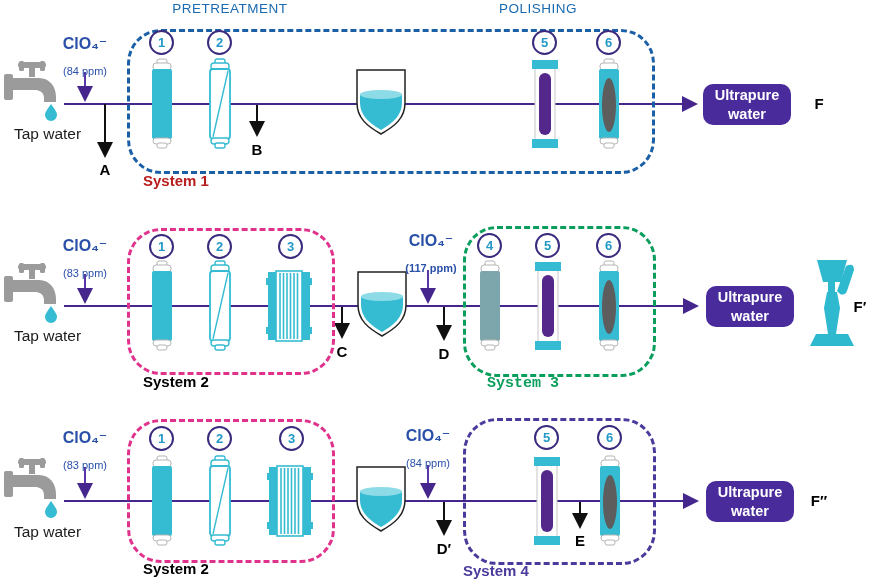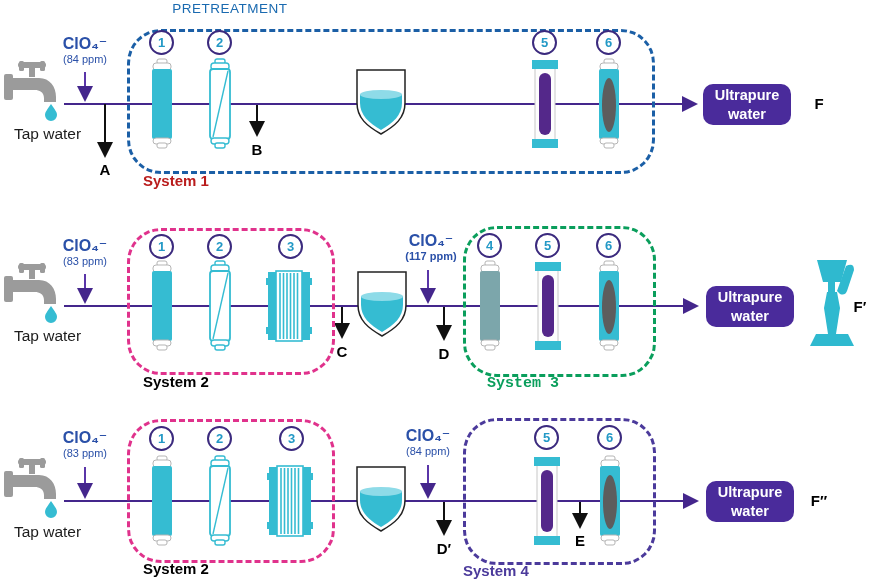--- a/index.html
+++ b/index.html
@@ -5,21 +5,21 @@
   html,body{margin:0;padding:0;background:#fff;}
   #canvas{
     position:relative;width:873px;height:585px;background:#ffffff;
     font-family:"Liberation Sans","DejaVu Sans",sans-serif;overflow:hidden;
   }
   #wiring{position:absolute;left:0;top:0;}
   .lbl{position:absolute;white-space:nowrap;}
   .toplabel{font-weight:normal;font-size:13.5px;color:#1a6ab0;letter-spacing:.5px;text-align:center;width:160px;}
   .tapwater{font-size:15.5px;color:#1c1c1c;text-align:center;width:95px;}
   .chem{font-weight:bold;font-size:16px;color:#2a50a8;text-align:center;width:60px;}
-  .ppm{font-size:11px;color:#2a50a8;text-align:center;width:76px;}
+  .ppm{font-size:11px;color:#2a50a8;text-align:center;width:76px;margin-top:12px;}
   .sample{font-weight:bold;font-size:15px;color:#000;text-align:center;width:26px;}
   .sysname{font-weight:bold;font-size:15px;}
   .sysbox{position:absolute;border-radius:34px;border:3px dashed #999;}
   .sys-blue{border-color:#1b5fa6;}
   .sys-pink{border-color:#e0328c;}
   .sys-green{border-color:#0a9e5c;}
   .sys-purple{border-color:#4b3a9b;}
   .c-blue{color:#b91c1c;}
   .c-pink{color:#000000;}
   .c-green{color:#0a9e5c;}
@@ -171,20 +171,21 @@
     </g>
   </svg>
 
   <div class="sysbox sys-blue" style="left:127px;top:29px;width:522px;height:139px;"></div>
   <div class="sysbox sys-pink" style="left:127px;top:228px;width:202px;height:141px;"></div>
   <div class="sysbox sys-green" style="left:463px;top:226px;width:187px;height:145px;"></div>
   <div class="sysbox sys-pink" style="left:127px;top:419px;width:202px;height:138px;"></div>
   <div class="sysbox sys-purple" style="left:463px;top:418px;width:187px;height:141px;"></div>
 
   <div class="lbl toplabel" style="left:150px;top:1px;">PRETREATMENT</div>
+  <div class="lbl toplabel" style="left:458px;top:1px;">POLISHING</div>
 
   <div class="lbl tapwater" style="left:0px;top:125px;">Tap water</div>
   <div class="lbl chem" style="left:55px;top:34px;">ClO₄⁻</div>
   <div class="lbl ppm" style="left:47px;top:53px;">(84 ppm)</div>
   <div class="lbl sample" style="left:92px;top:161px;">A</div>
   <div class="lbl sample" style="left:244px;top:141px;">B</div>
   <div class="lbl sysname c-blue" style="left:143px;top:172px;">System 1</div>
   <div class="circle-num" style="left:149px;top:30px;">1</div>
   <div class="circle-num" style="left:207px;top:30px;">2</div>
   <div class="circle-num" style="left:532px;top:30px;">5</div>

